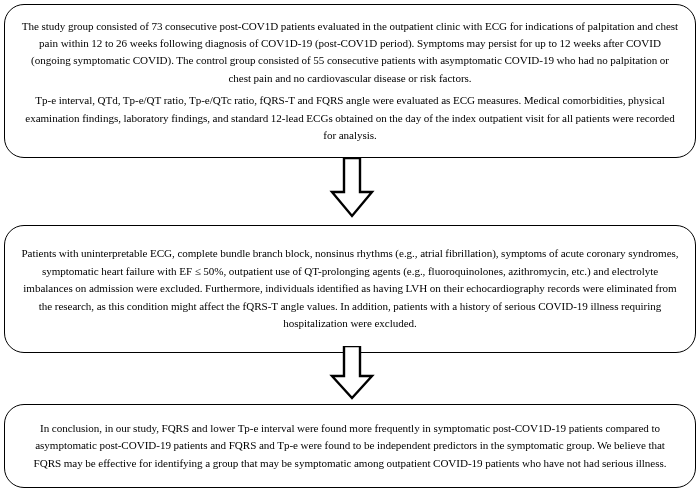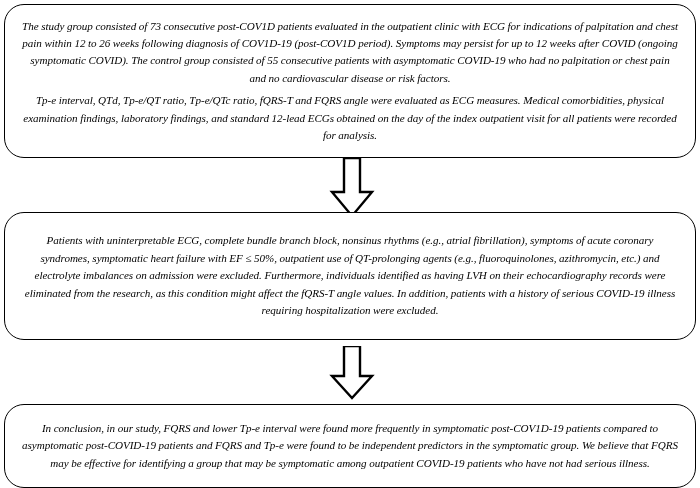--- a/index.html
+++ b/index.html
@@ -13,21 +13,20 @@
     overflow: hidden;
     font-family: "Liberation Serif", "DejaVu Serif", serif;
     color: #000000;
   }
 
   #flowchart {
     position: relative;
     width: 668px;
     height: 488px;
     box-sizing: border-box;
-    font-style: italic;
   }
 
   .flow-box {
     position: absolute;
     left: 4px;
     right: 4px;
     width: 692px;
     box-sizing: border-box;
     border: 1.6px solid #000000;
     border-radius: 20px;
@@ -45,21 +44,21 @@
     line-height: 17.4px;
     letter-spacing: -0.05px;
     word-spacing: -0.1px;
   }
   .flow-box p + p {
     margin-top: 5px;
   }
 
   
   #box-1 { top: 4px;   height: 154px; }
-  #box-2 { top: 212px; height: 128px; }
+  #box-2 { top: 225px; height: 128px; }
   #box-3 { top: 404px; height: 84px;  }
 
   
   .flow-arrow {
     position: absolute;
     left: 328px;
     width: 48px;
   }
   #arrow-1 { top: 158px; height: 60px; }
   #arrow-2 { top: 346px; height: 54px; }

